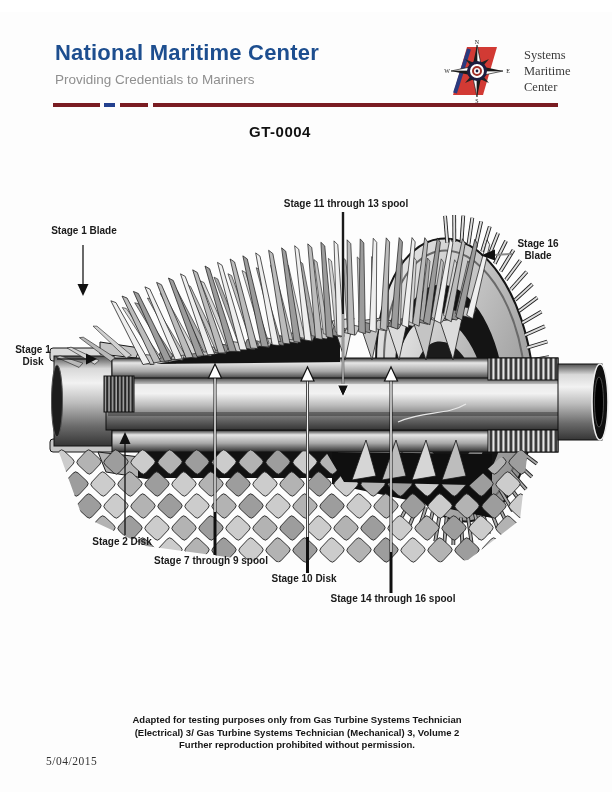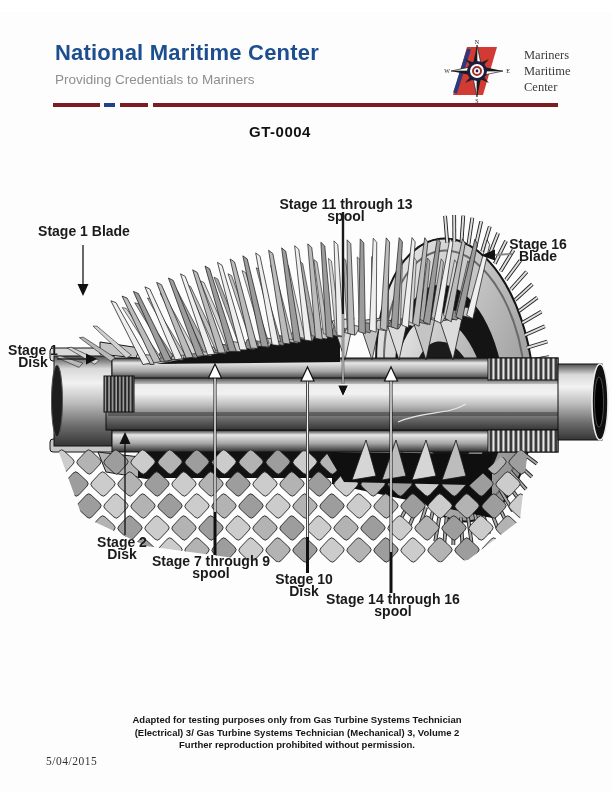--- a/index.html
+++ b/index.html
@@ -24,21 +24,21 @@
   .logo svg{position:absolute;left:0;top:0;}
   .logo-red{fill:var(--logo_red);}
   .logo-blue{stroke:var(--logo_blue);}
   .wordmark{position:absolute;left:87px;top:9px;width:82px;
             font-family:"Liberation Serif",serif;font-size:12.5px;line-height:16px;color:#3b3b3b;}
   
   .doc-code{position:absolute;left:0;top:111px;width:560px;text-align:center;
             font-size:15px;font-weight:bold;color:#111;letter-spacing:.5px;}
   
   .art{position:absolute;left:0;top:0;width:612px;height:792px;z-index:1;pointer-events:none;}
-  .dlabel{position:absolute;z-index:2;font-size:14px;font-weight:bold;color:var(--label_ink);
+  .dlabel{position:absolute;z-index:2;font-size:10px;font-weight:bold;color:var(--label_ink);
           text-align:center;line-height:12px;}
   
   .footer{position:absolute;left:0;top:702px;width:594px;text-align:center;
           font-size:9.5px;font-weight:bold;color:#151515;line-height:12.6px;}
   .datestamp{position:absolute;left:46px;top:743px;font-family:"Liberation Serif",serif;
              font-size:11.5px;color:#333;letter-spacing:.5px;}
 </style>
 </head>
 <body>
 
@@ -79,21 +79,21 @@
         <circle cx="30" cy="32" r="8.5" fill="#fff" stroke="#1d1d3f" stroke-width="3"></circle>
         <circle cx="30" cy="32" r="4" fill="#fff" stroke="#a03028" stroke-width="2"></circle>
         <circle cx="30" cy="32" r="1.4" fill="#1d1d3f"></circle>
 
         <text x="30" y="4.5" font-size="6" text-anchor="middle" fill="#222" font-family="Liberation Serif,serif">N</text>
         <text x="61" y="34" font-size="6" text-anchor="middle" fill="#222" font-family="Liberation Serif,serif">E</text>
         <text x="30" y="64" font-size="6" text-anchor="middle" fill="#222" font-family="Liberation Serif,serif">S</text>
         <text x="0" y="34" font-size="6" text-anchor="middle" fill="#222" font-family="Liberation Serif,serif">W</text>
       </svg>
       <div class="wordmark">
-        <div>Mariners</div>
+        <div>Systems</div>
         <div>Maritime</div>
         <div>Center</div>
       </div>
     </div>
   </div>
 
   <div class="doc-code">GT-0004</div>
 
   <svg class="art" viewBox="0 0 612 792">
     <defs>

